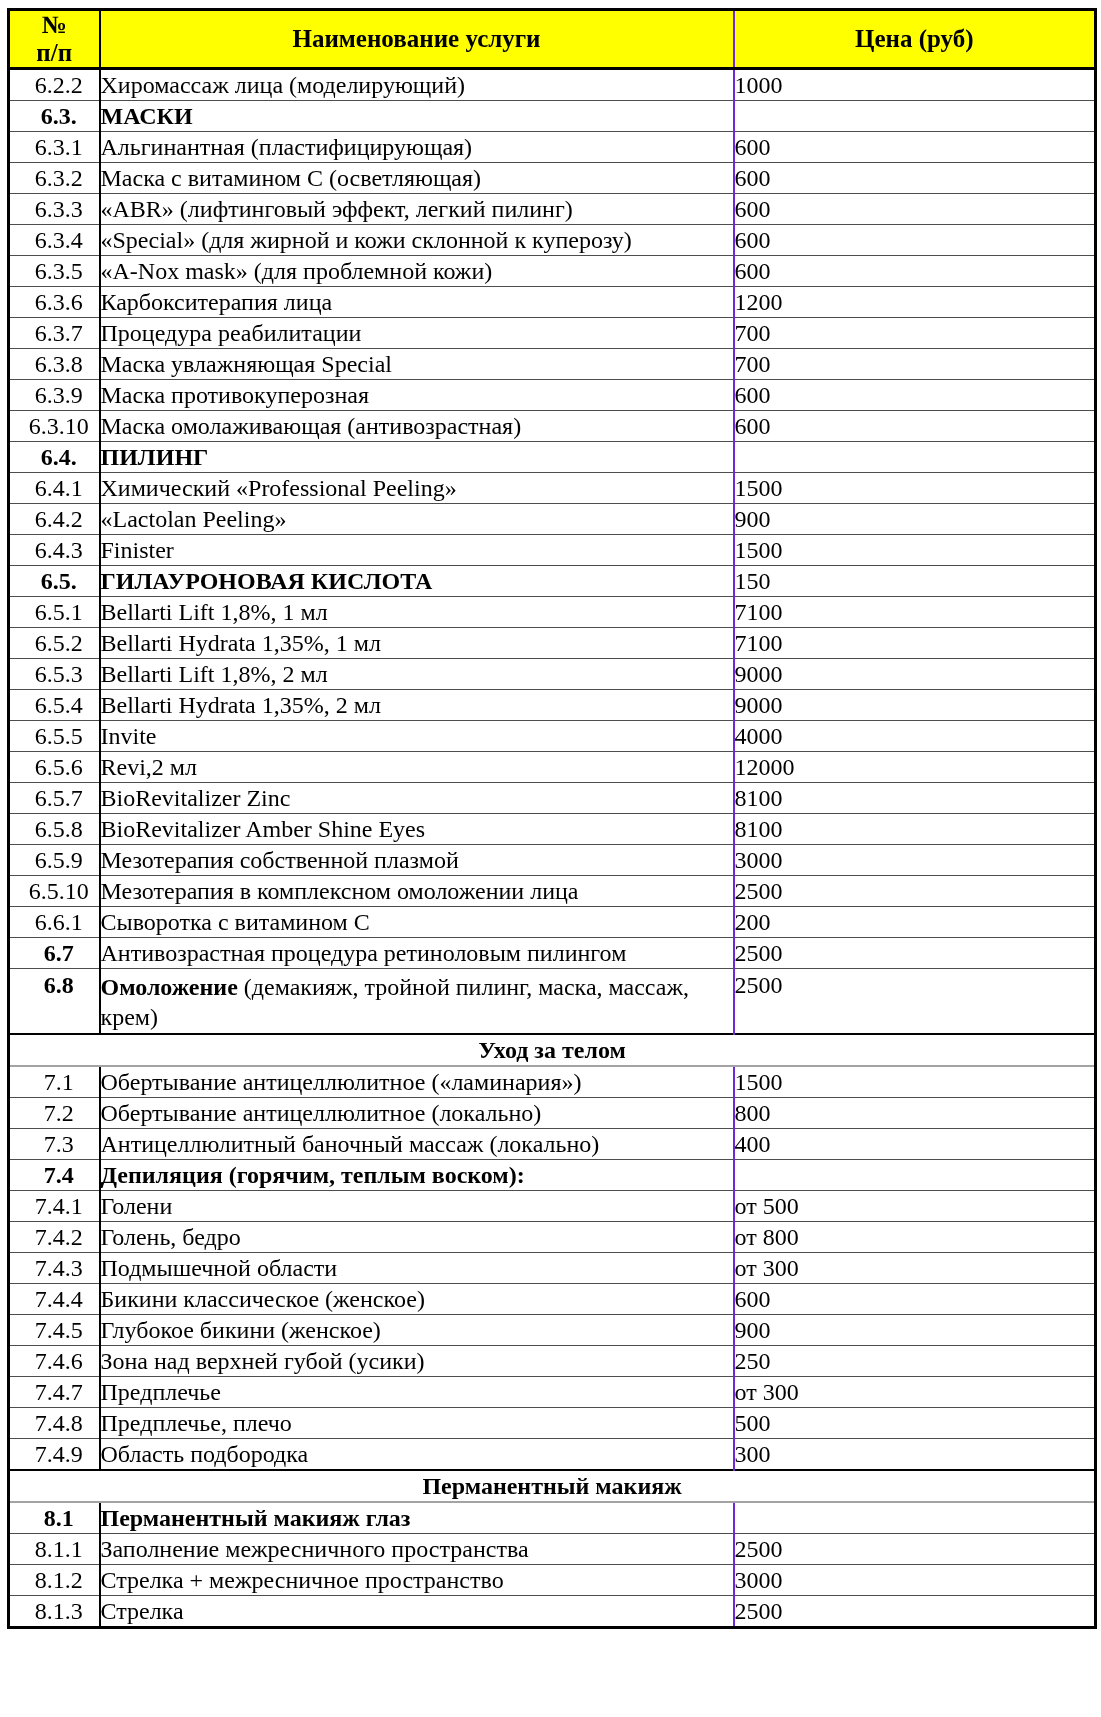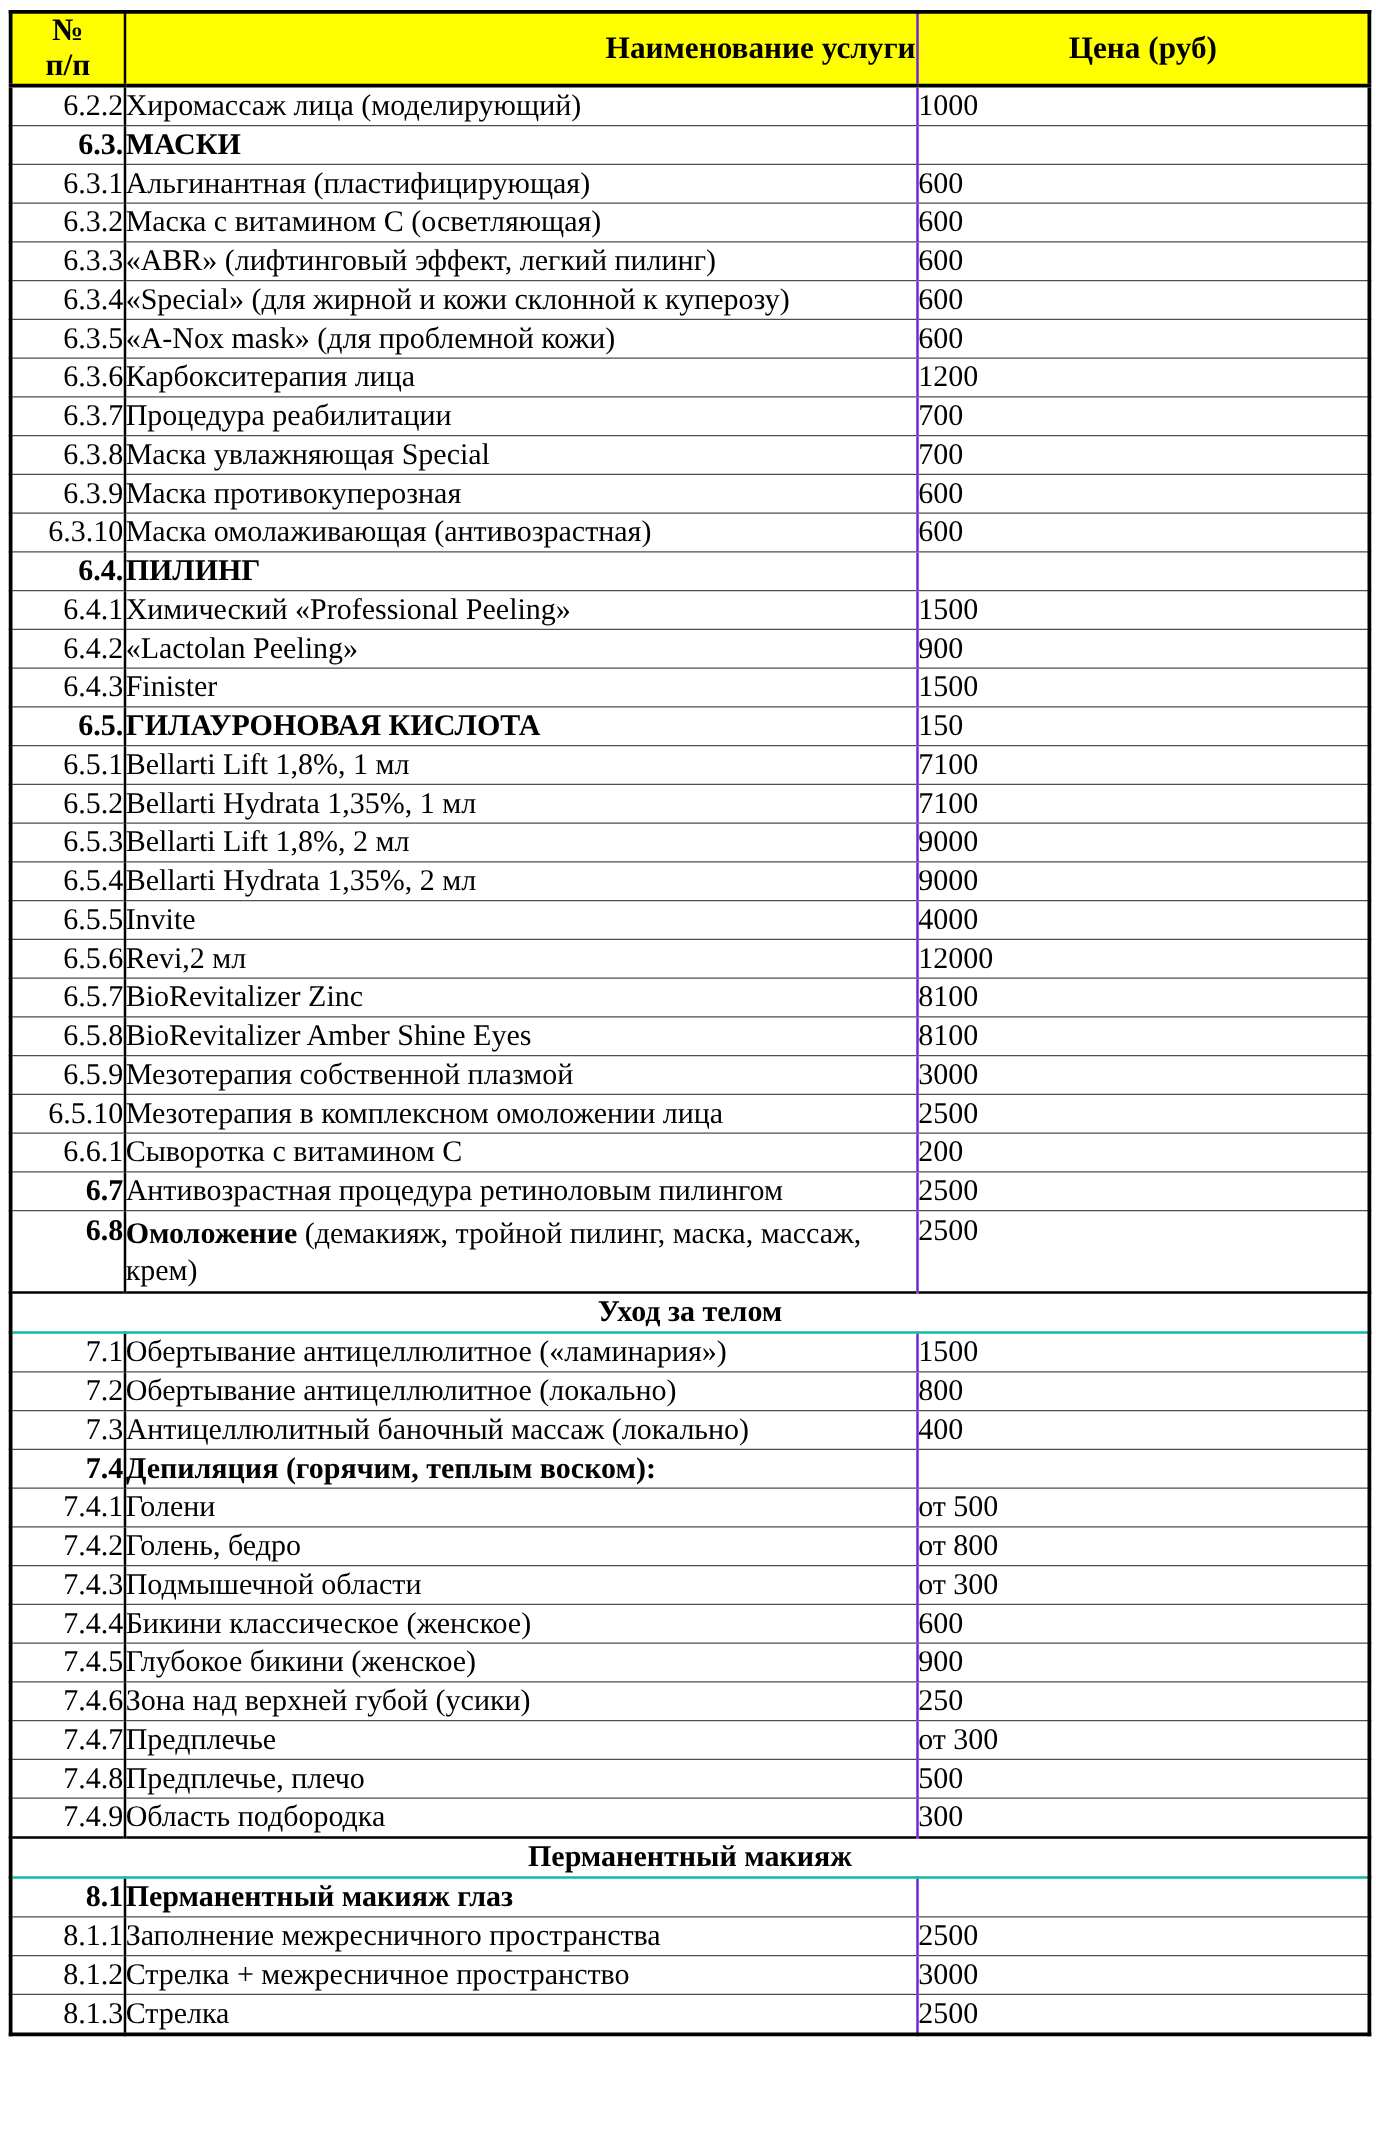--- a/index.html
+++ b/index.html
@@ -32,47 +32,47 @@
   thead th {
     background: #ffff00;
     font-weight: bold;
     font-size: 25px;
     text-align: center;
     vertical-align: middle;
     height: 56px;
     border-bottom: 3px solid #000000;
     padding: 0;
   }
-  th.h-name, td.t-name { border-left: 2px solid #000000; text-align: right; }
+  th.h-name, td.t-name { border-left: 2px solid #000000; }
   th.h-price, td.t-price { border-left: 2px solid #6d28d9; }
 
   tbody td {
     font-size: 24px;
     height: 28px;
     padding: 1px 0 1px 0;
     vertical-align: middle;
     border-top: 1px solid #4d4d4d;
     overflow: hidden;
     white-space: nowrap;
   }
   tbody tr.first-row td { border-top: none; }
-  td.t-num  { padding-left: 9px; text-align: right; }
+  td.t-num  { padding-left: 9px; text-align: center; }
   td.t-name { padding-right: 6px; text-align: left; }
   td.t-price { text-align: left; }
 
   tr.tall td { height: 60px; vertical-align: top; padding-top: 3px; }
   tr.tall td.t-name { white-space: normal; line-height: 30px; }
 
   td.bold, span.bold { font-weight: bold; }
 
   tr.band-row td {
     text-align: center;
     font-weight: bold;
     border-top: 2px solid #000000;
-    border-bottom: 2px solid #14b8a6;
+    border-bottom: 2px solid #a3a3a3;
     padding-left: 0;
     margin-top: 40px;
   }
 </style>
 </head>
 <body>
 
 <div class="page">
   <table class="price-table">
     <colgroup>

